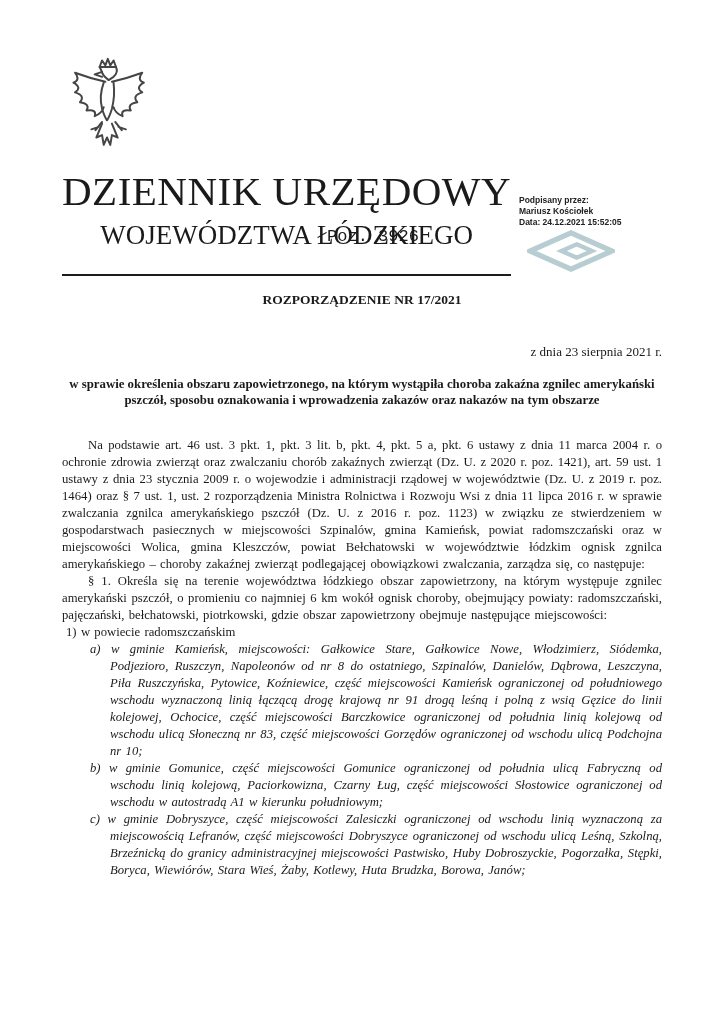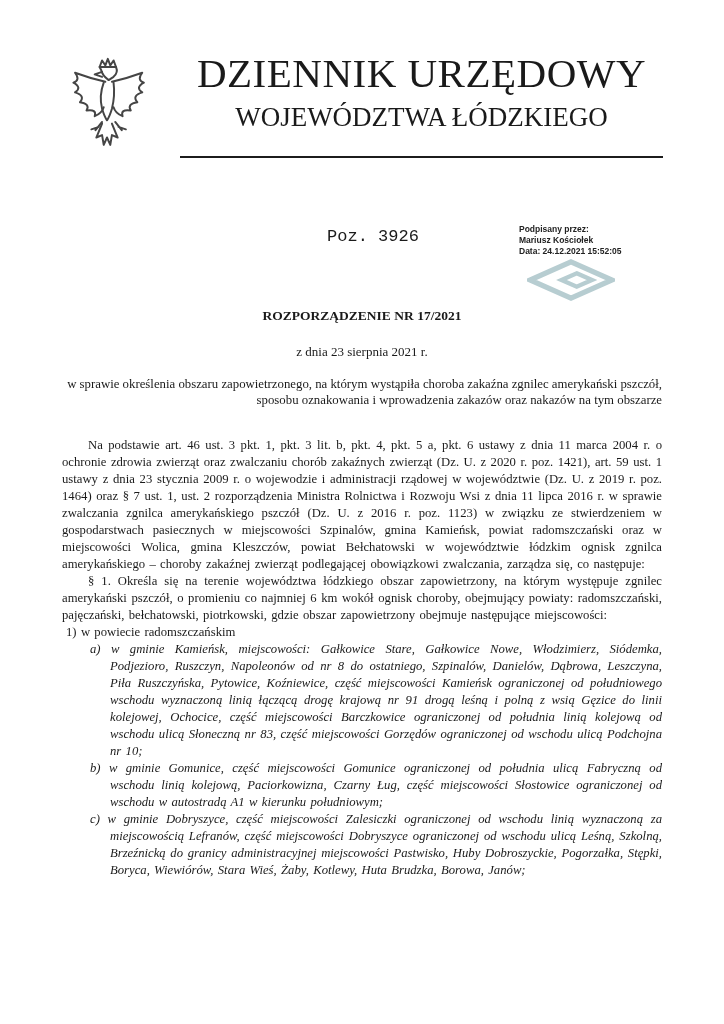--- a/index.html
+++ b/index.html
@@ -13,20 +13,21 @@
     overflow: hidden;
   }
 
   
   .masthead {
     position: absolute;
     left: 62px; top: 50px;
     width: 601px;
     display: flex;
     align-items: flex-start;
+    flex-direction: column;
   }
   .emblem-box { width: 118px; flex: 0 0 118px; }
   .emblem-box svg { display: block; margin-left: 4px; }
   .masthead-titles {
     flex: 1;
     text-align: center;
     border-bottom: 2px solid #1c1c1c;
     padding-bottom: 24px;
   }
   .masthead-title1 {
@@ -66,47 +67,46 @@
   
   .signature {
     position: absolute;
     left: 519px; top: 195px;
     width: 140px;
     font-family: "Liberation Sans", sans-serif;
     font-size: 8.5px;
     font-weight: bold;
     line-height: 11px;
     color: #222222;
-    margin-top: 29px;
   }
   .signature .stamp { margin-top: 2px; margin-left: 8px; }
 
   
   .act-title {
     position: absolute;
-    left: 62px; top: 308px;
+    left: 62px; top: 292px;
     width: 600px;
     text-align: center;
     font-weight: bold;
     font-size: 13.5px;
     line-height: 15.5px;
   }
   .act-date {
     position: absolute;
     left: 62px; top: 344px;
     width: 600px;
-    text-align: center;
+    text-align: right;
     font-size: 13px;
   }
   .act-subject {
     position: absolute;
     left: 62px; top: 376px;
     width: 600px;
-    text-align: right;
-    font-weight: normal;
+    text-align: center;
+    font-weight: bold;
     font-size: 12.8px;
     line-height: 16px;
   }
 
   
   .doc-body {
     position: absolute;
     left: 62px; top: 437px;
     width: 600px;
     font-size: 12.7px;

